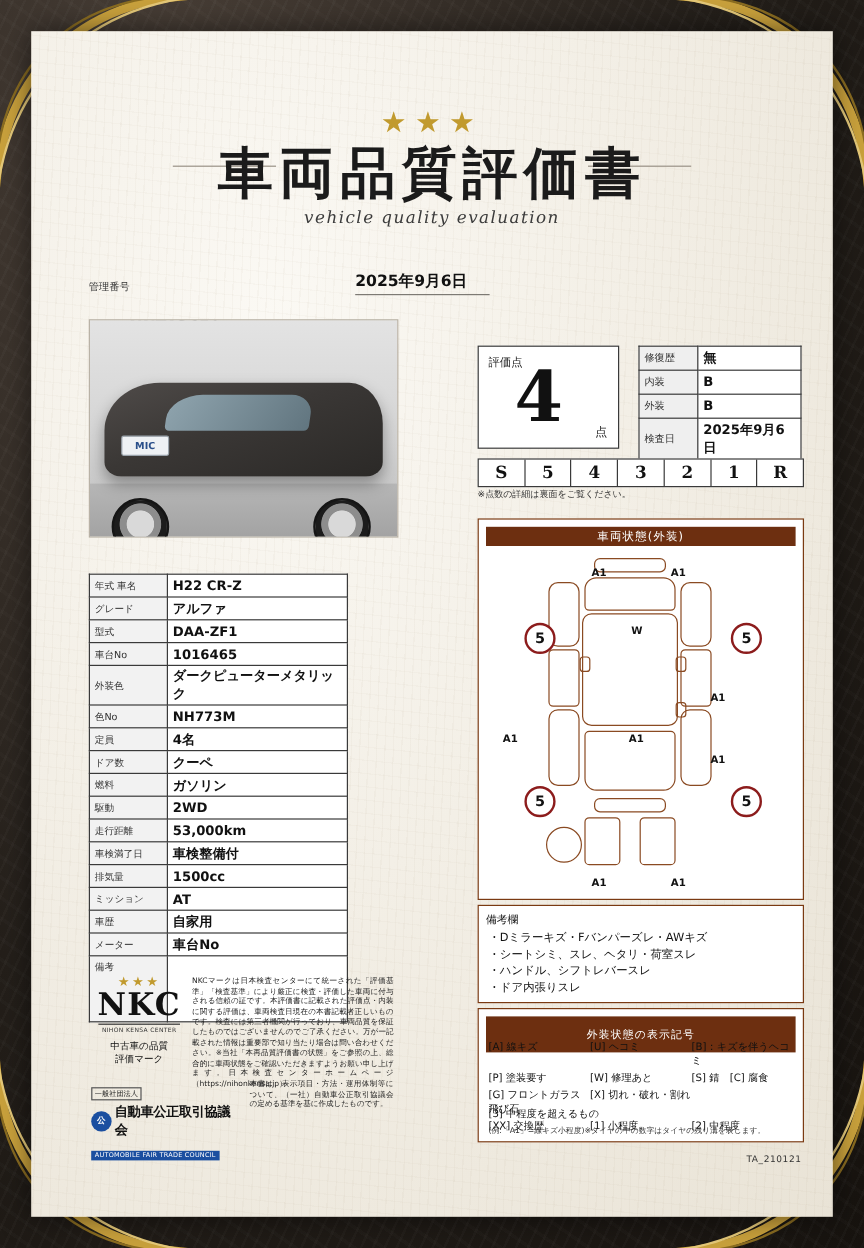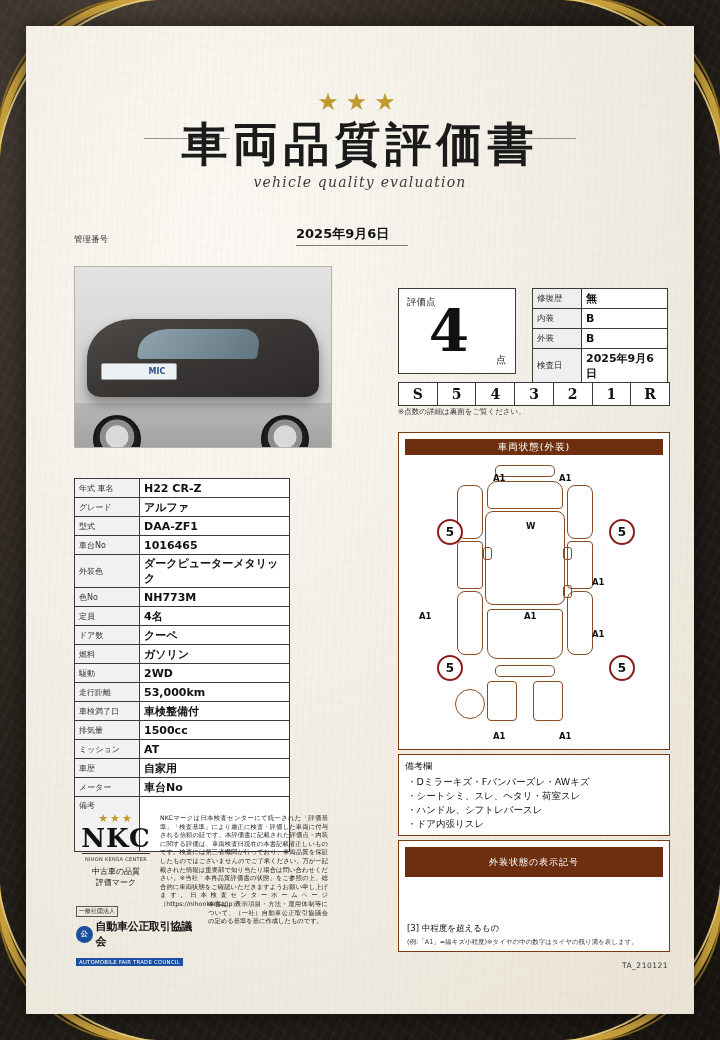--- a/index.html
+++ b/index.html
@@ -90,21 +90,21 @@
     border-radius:28px 18px 4px 4px/20px 16px 4px 4px;
     transform:skewX(-8deg);
   }
   .ph-wheel{position:absolute;bottom:-16px;width:44px;height:44px;border-radius:50%;
     background:radial-gradient(circle at 50% 45%,#d9d9d9 0 34%,#8d8d8d 36% 52%,#1c1c1c 54% 100%);
     border:2px solid #151515;}
   .ph-w1{left:18px;}
   .ph-w2{right:22px;}
   .ph-plate{position:absolute;left:26px;top:96px;width:38px;height:15px;background:#eef1f4;
     border:1px solid #9aa3ab;border-radius:2px;color:#2a4f8a;font-size:8px;
-    display:flex;align-items:center;justify-content:center;font-weight:bold;padding-left:36px;}
+    display:flex;align-items:center;justify-content:center;font-weight:bold;}
   .ph-ground{position:absolute;left:0;right:0;bottom:0;height:44px;
     background:linear-gradient(#b6b6b6,#a3a3a3);}
 
   
   .score-box{position:absolute;left:372px;top:262px;width:116px;height:84px;
     border:1px solid #3a3a3a;background:#fff;}
   .score-lbl{position:absolute;left:8px;top:7px;font-size:9.5px;color:#222;}
   .score-val{position:absolute;left:0;right:16px;top:6px;text-align:center;
     font-family:"DejaVu Serif","Liberation Serif",serif;
     font-size:58px;font-weight:bold;line-height:72px;color:#111;}
@@ -413,20 +413,34 @@
     <div class="rm-list">
       <div>・Dミラーキズ・Fバンパーズレ・AWキズ</div>
       <div>・シートシミ、スレ、ヘタリ・荷室スレ</div>
       <div>・ハンドル、シフトレバースレ</div>
       <div>・ドア内張りスレ</div>
     </div>
   </div>
 
   <div class="legend">
     <div class="lg-hd">外装状態の表示記号</div>
+    <div class="lg-grid">
+      <div>[A] 線キズ</div>
+      <div>[U] ヘコミ</div>
+      <div>[B]：キズを伴うヘコミ</div>
+      <div>[P] 塗装要す</div>
+      <div>[W] 修理あと</div>
+      <div>[S] 錆　[C] 腐食</div>
+      <div>[G] フロントガラス飛び石</div>
+      <div>[X] 切れ・破れ・割れ</div>
+      <div></div>
+      <div>[XX] 交換歴</div>
+      <div>[1] 小程度</div>
+      <div>[2] 中程度</div>
+    </div>
     <div class="lg-note">[3] 中程度を超えるもの</div>
     <div class="lg-foot">(例:「A1」=線キズ小程度)※タイヤの中の数字はタイヤの残り溝を表します。</div>
   </div>
 
   <div class="nkc">
     <div class="nkc-logo">
       <div class="nkc-stars">★★★</div>
       <div class="nkc-big">NKC</div>
       <div class="nkc-rule"></div>
       <div class="nkc-sub">NIHON KENSA CENTER</div>

